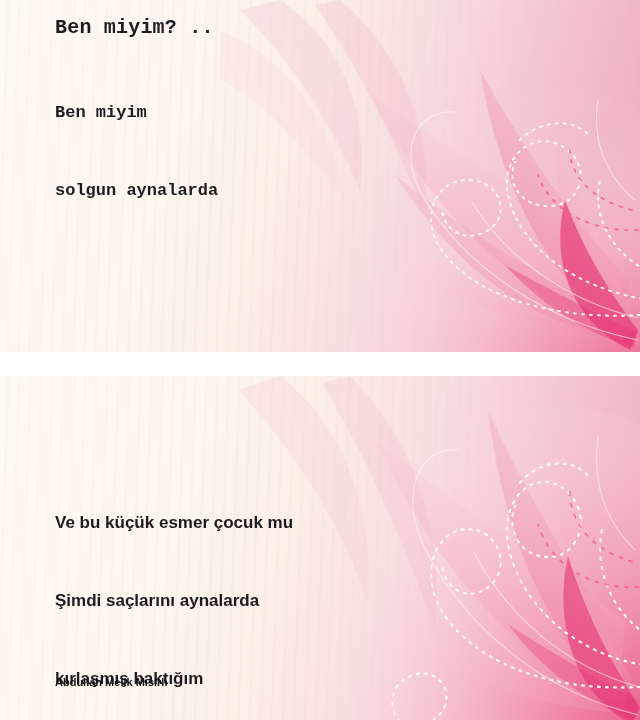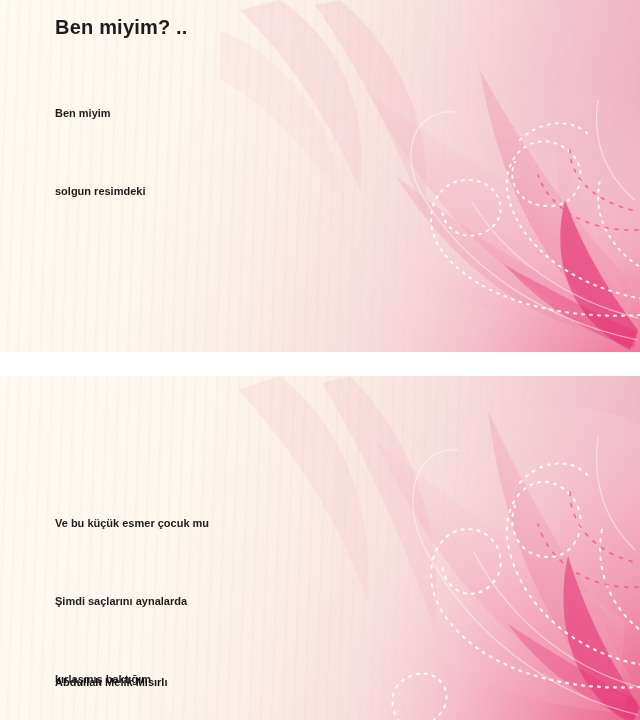--- a/index.html
+++ b/index.html
@@ -31,21 +31,21 @@
       linear-gradient(105deg,
         #fdfaf2 0%,
         #fdf7ee 28%,
         #fbeee6 45%,
         #f8e0df 58%,
         #f6d3d9 68%,
         #f3c3cf 78%,
         #f0b4c6 88%,
         #eda9bf 100%);
   }
-  .panel-1 { top: 0;   height: 352px; }
+  .panel-1 { top: 0;   height: 352px; font-family: Liberation Mono, monospace; }
   .panel-2 { top: 376px; height: 420px; }
 
   .gap {
     position: absolute;
     left: 0;
     top: 352px;
     width: 640px;
     height: 6px;
     background: #ffffff;
   }
@@ -81,21 +81,21 @@
     top: 16px;
     font-size: 20px;
     font-weight: bold;
     color: #1c1c1c;
     letter-spacing: 0.2px;
   }
 
   .poem {
     position: absolute;
     color: #1c1c1c;
-    font-size: 11px;
+    font-size: 17px;
     font-weight: bold;
     line-height: 26px;
     white-space: pre;
   }
   .poem-1 { left: 55px; top: 48px; }
   .poem-2 { left: 55px; top: 440px; }
 
   .poem .line { display: block; }
 
   .author {
@@ -173,21 +173,21 @@
           <path d="M418 318 C 346 300, 286 258, 252 202"></path>
           <path d="M415 200 C 385 175, 372 140, 378 100"></path>
         </g>
       </svg>
     </div>
 
     <div class="title">Ben miyim? ..</div>
 
     <div class="poem poem-1">
       <span class="line">Ben miyim</span>
-      <span class="line">solgun resimdeki</span>
+      <span class="line">solgun aynalarda</span>
       
       
       
       
       
       
     </div>
   </div>
 
   <div class="gap"></div>

